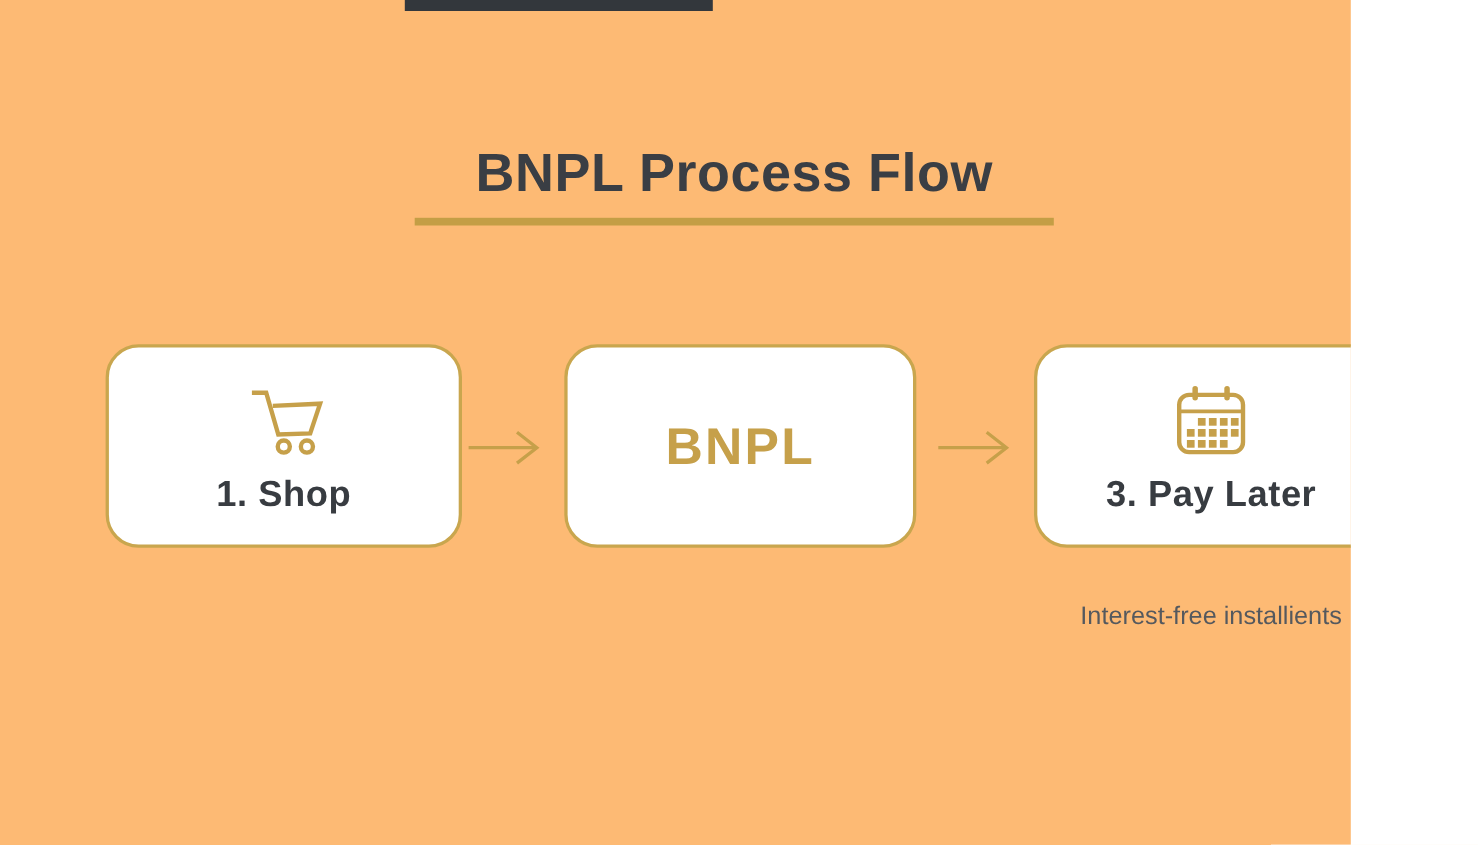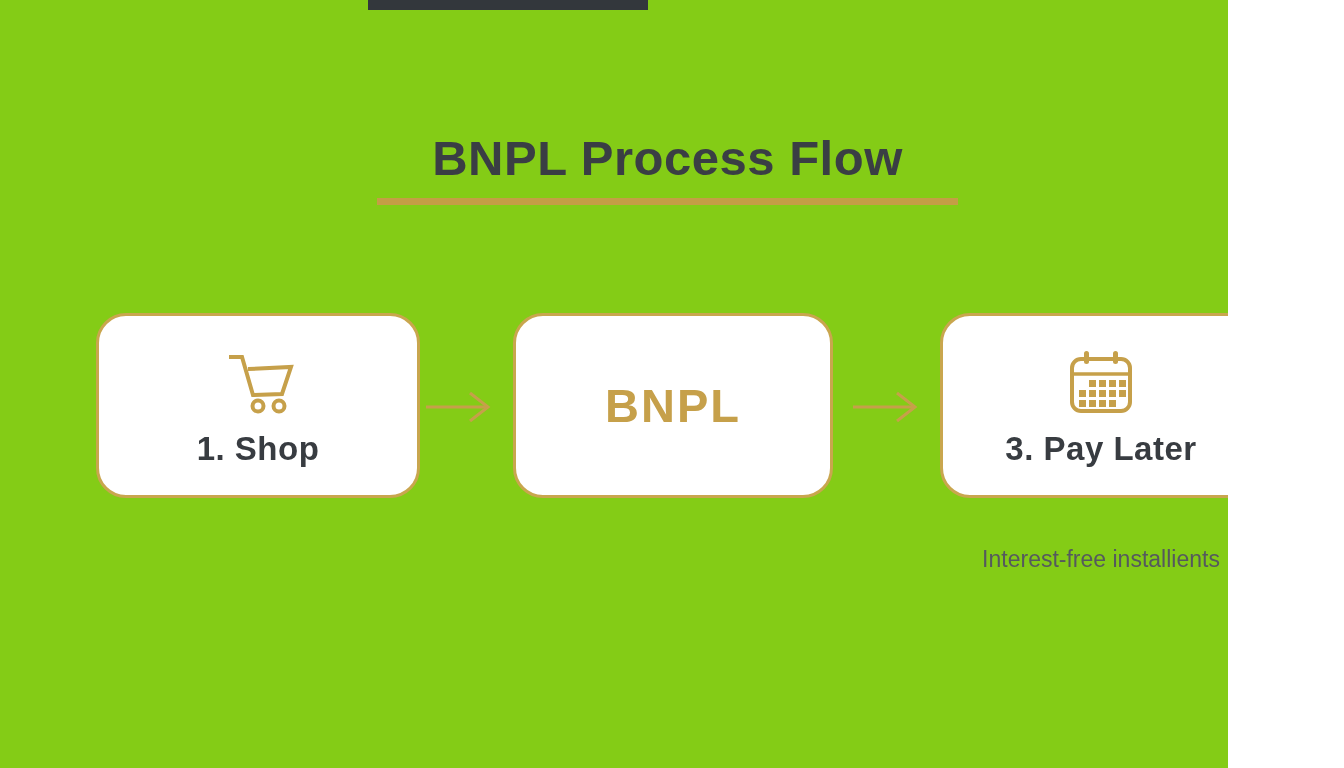--- a/index.html
+++ b/index.html
@@ -1,21 +1,21 @@
 <!DOCTYPE html>
 <html><head>
 <meta charset="utf-8">
 <style>
   * { margin: 0; padding: 0; box-sizing: border-box; }
   html, body { background: #ffffff; }
   .page {
     position: relative;
     width: 1228px;
     height: 768px;
-    background: #84cc16;
+    background: #fdba74;
     overflow: hidden;
     font-family: "Liberation Sans", sans-serif;
     text-decoration: underline;
   }
 
   
   .top-crop-bar {
     position: absolute;
     left: 368px; top: 0;
     width: 280px; height: 10px;

